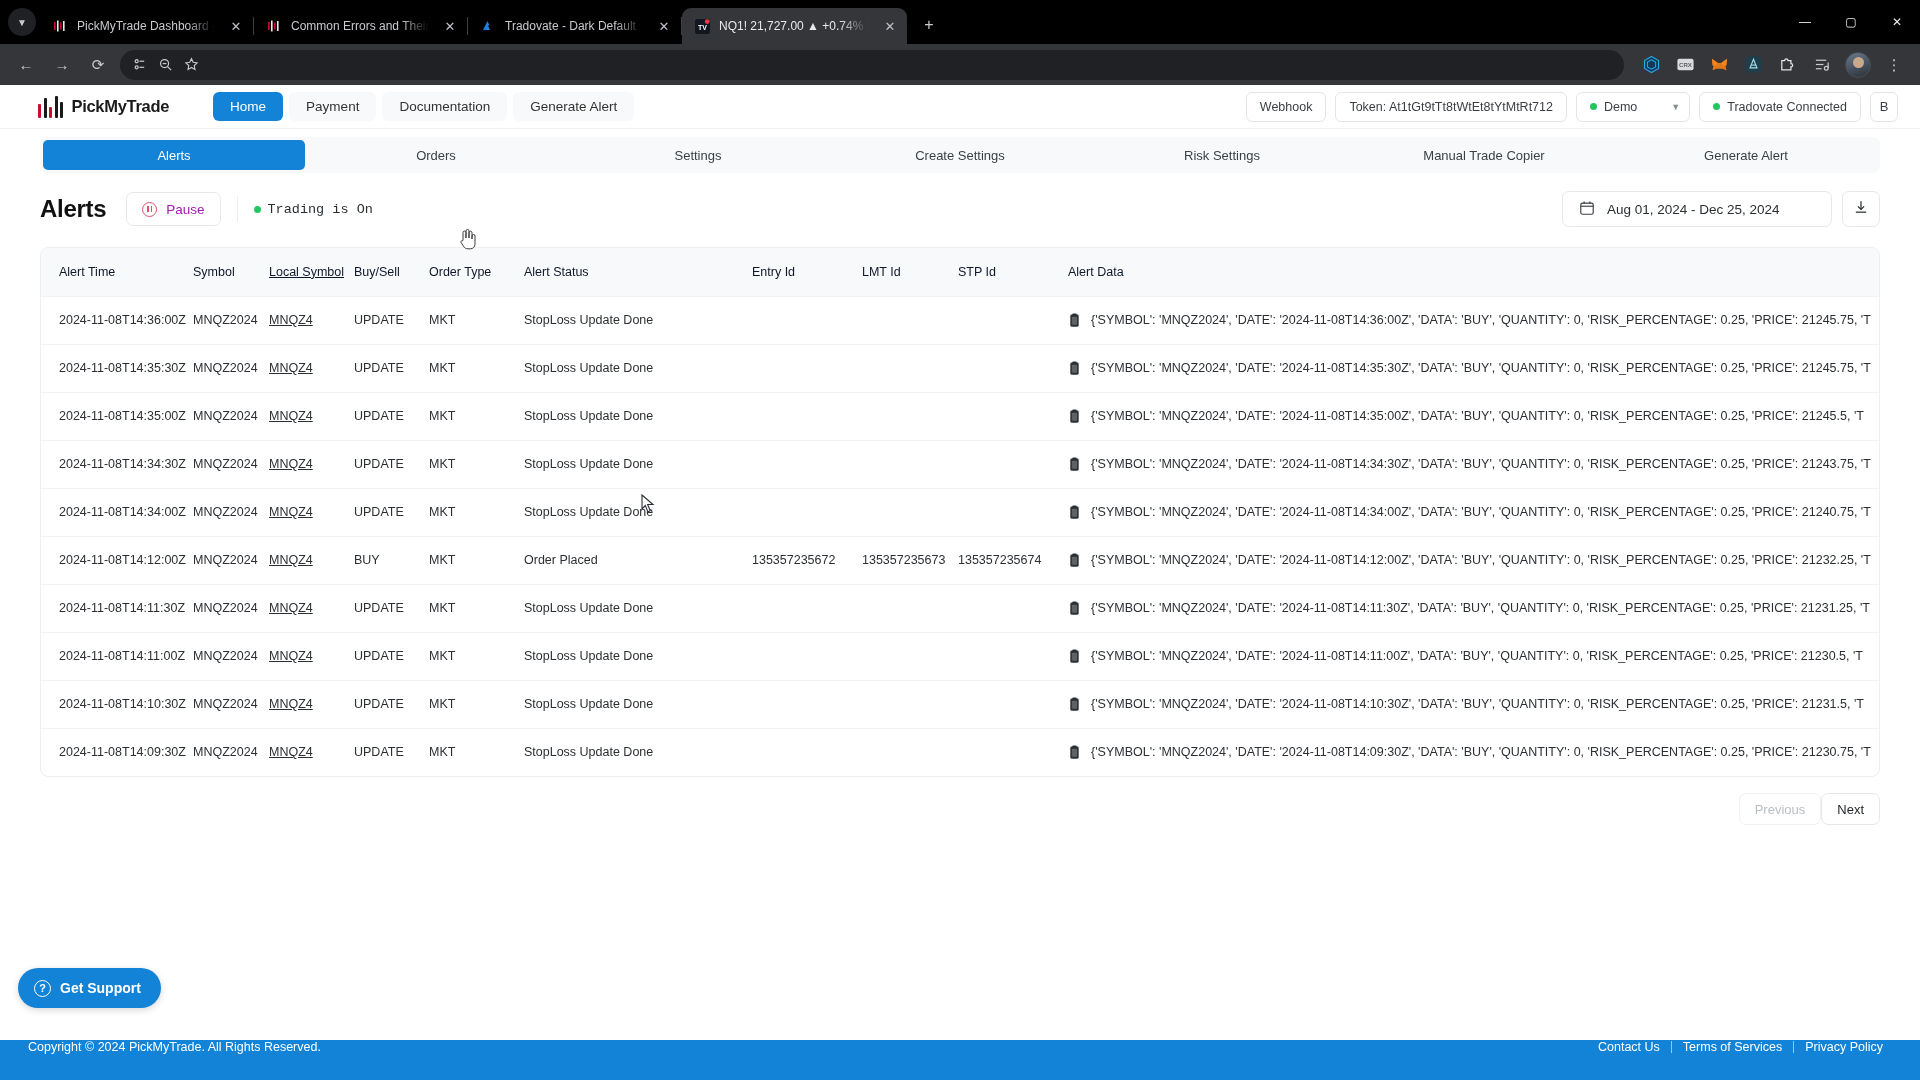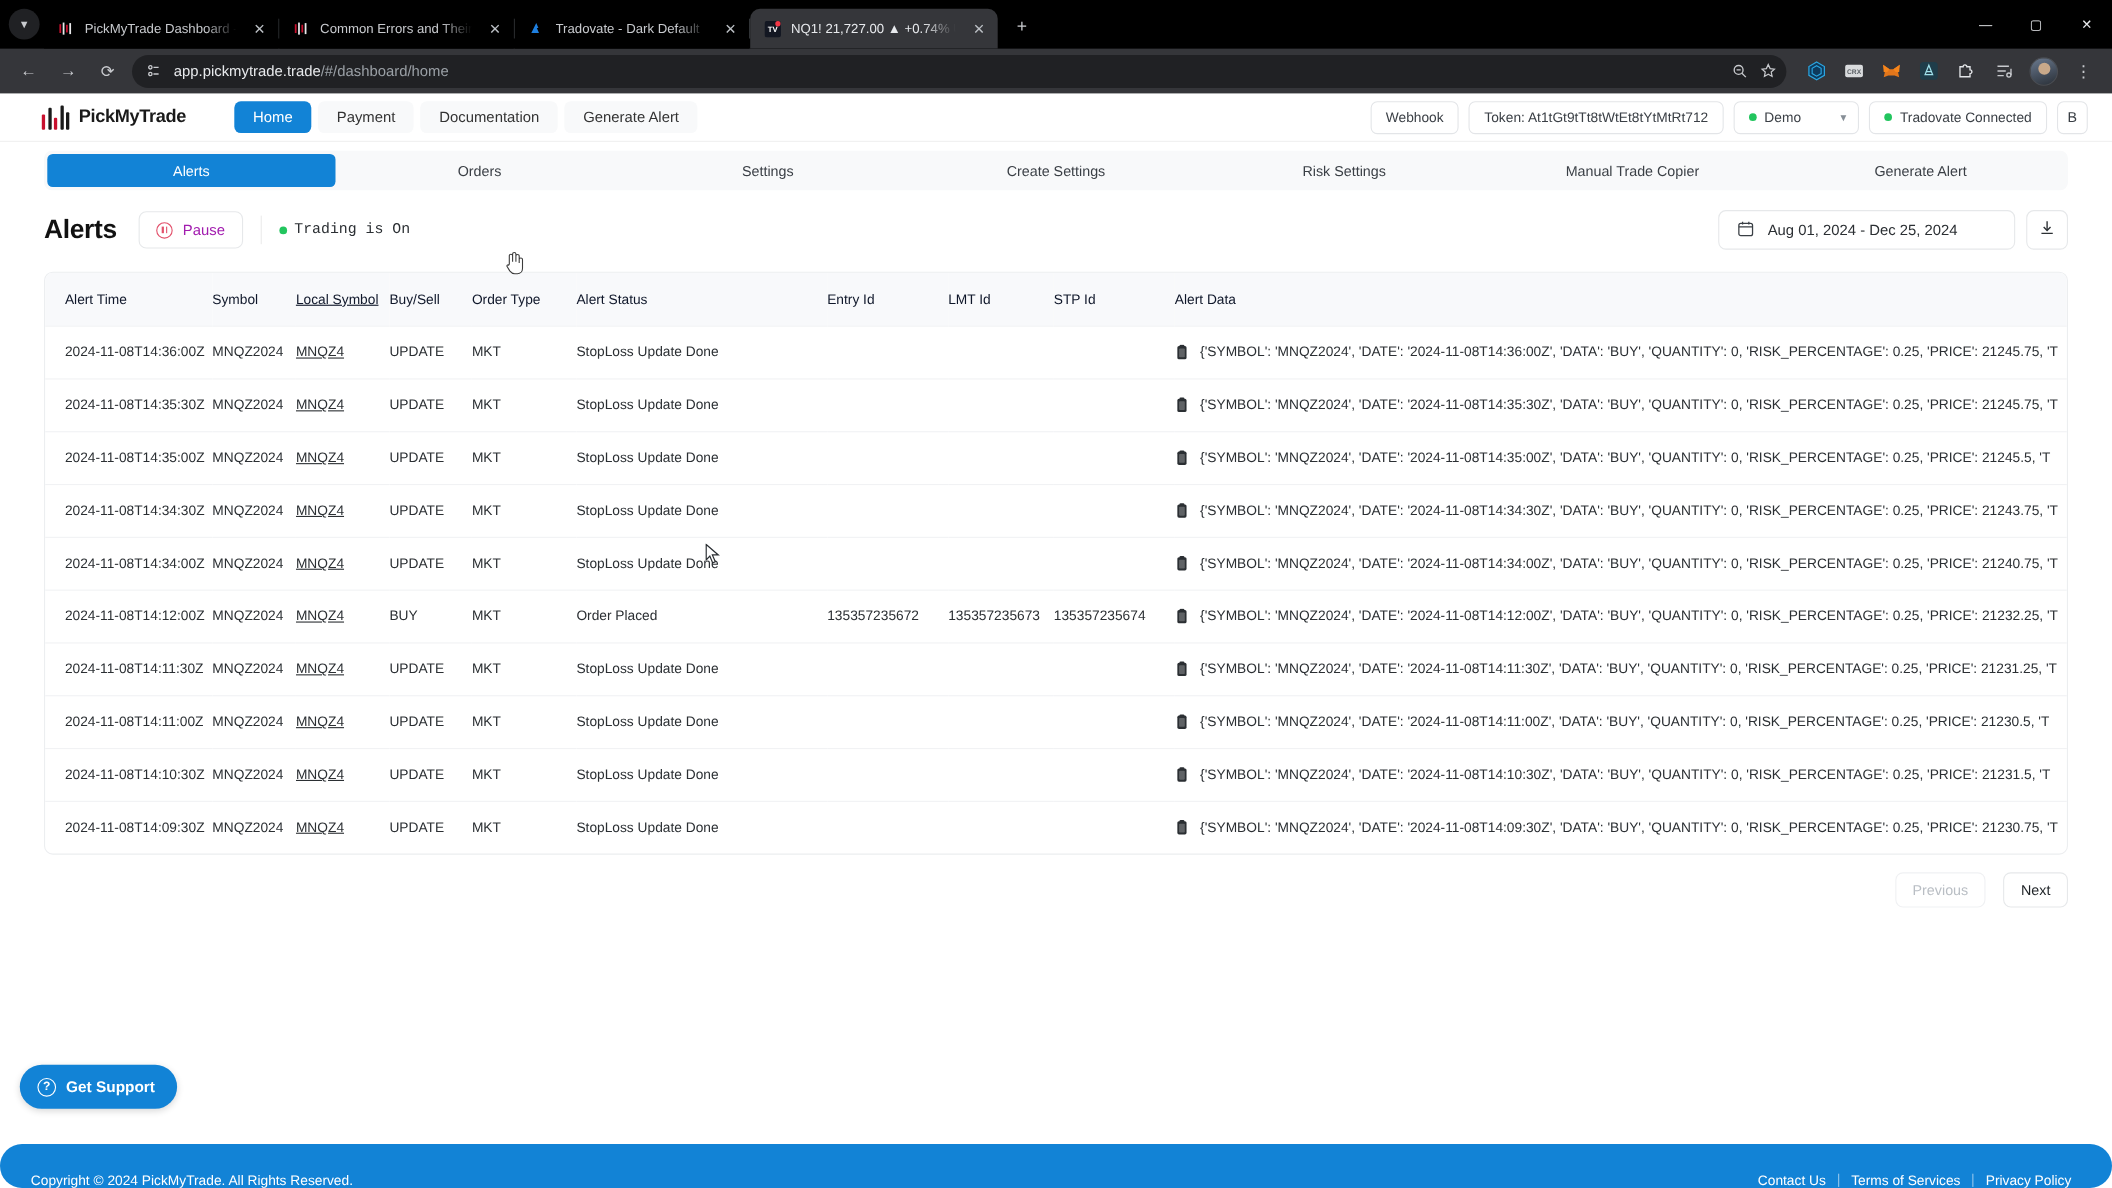--- a/index.html
+++ b/index.html
@@ -281,21 +281,21 @@
   .clip {
     flex: none;
     width: 13px; height: 15px;
     position: relative;
   }
   .alert-json {
     font-size: 12.5px; color: #2b2f33;
     white-space: nowrap; overflow: hidden;
   }
 
-  .pager { display: flex; justify-content: flex-end; gap: 16px; padding: 16px 40px 0 40px; margin-left: 27px; }
+  .pager { display: flex; justify-content: flex-end; gap: 0; padding: 16px 40px 0 40px; margin-left: 27px; }
   .pgbtn {
     height: 32px; padding: 0 15px;
     border: 1px solid #e6e8ea; border-radius: 7px;
     background: #fff;
     font-size: 13px; color: #1f2327;
     display: flex; align-items: center;
   }
   .pgbtn.disabled { color: #b9bec4; border-color: #f0f1f3; }
 
   
@@ -311,24 +311,23 @@
   .q-ico {
     width: 17px; height: 17px; border-radius: 50%;
     border: 1.5px solid #fff;
     display: flex; align-items: center; justify-content: center;
     font-size: 11px; font-weight: bold;
   }
   .footer {
     position: absolute; left: 0; bottom: 0;
     width: 1920px; height: 40px;
     background: #1283d6; color: #fff;
-    display: flex; align-items: flex-end;
+    display: flex; align-items: flex-start;
     padding: 0 26px 0 28px;
     font-size: 12.5px;
-    border-radius: 20px;
   }
   .footer-links { margin-left: auto; display: flex; align-items: center; }
   .footer-links a { color: #fff; text-decoration: none; padding: 0 11px; }
   .footer-links .sep { width: 1px; height: 12px; background: rgba(255,255,255,.55); }
 
   
   .cursor { position: absolute; pointer-events: none; z-index: 50; }
 </style>
 </head>
 <body>
@@ -405,21 +404,20 @@
 
     <div class="omnibox">
       <span class="omni-icon">
         <svg width="15" height="15" viewBox="0 0 16 16" fill="none" stroke="#c8cace" stroke-width="1.3">
             <circle cx="5" cy="4.5" r="1.6"></circle>
             <line x1="8" y1="4.5" x2="13" y2="4.5"></line>
             <circle cx="5" cy="11" r="1.6"></circle>
             <line x1="8" y1="11" x2="13" y2="11"></line>
           </svg>
       </span>
-      <span class="omni-url"><span>app.pickmytrade.trade</span><span class="path">/#/dashboard/home</span></span>
       <span class="omni-right">
         <span class="omni-icon">
           <svg width="15" height="15" viewBox="0 0 16 16" fill="none" stroke="#c8cace" stroke-width="1.3">
               <circle cx="7" cy="7" r="4.3"></circle>
               <line x1="10.2" y1="10.2" x2="14" y2="14"></line>
               <line x1="5" y1="7" x2="9" y2="7"></line>
             </svg>
         </span>
         <span class="omni-icon">
           <svg width="15" height="15" viewBox="0 0 16 16" fill="none" stroke="#c8cace" stroke-width="1.2">

